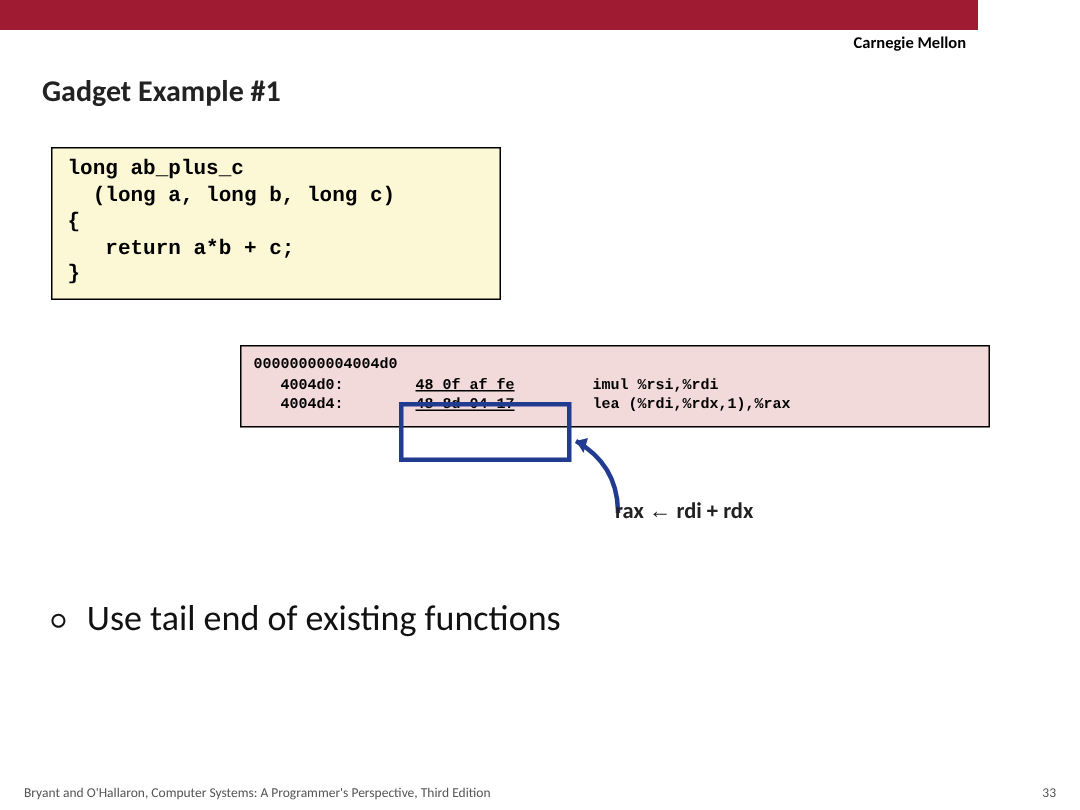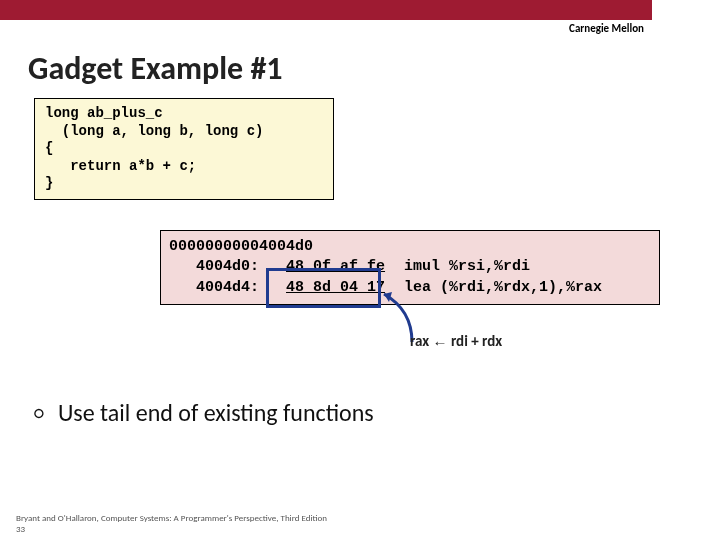--- a/index.html
+++ b/index.html
@@ -1,30 +1,30 @@
 <!DOCTYPE html>
 <html><head>
 <meta charset="utf-8">
 <style>
   * { box-sizing: border-box; margin: 0; padding: 0; }
   html, body { width: 720px; height: 540px; font-family: Calibri, Arial, sans-serif; background: #fff; color: #000; }
   .topbar { height: 20px; background: #9e1b32; }
   .brand { text-align: right; font-weight: bold; font-size: 11px; padding: 2px 8px 0 0; color: #000; }
   .slide { position: relative; width: 652px; height: 540px; }
-  .title { font-size: 32px; font-weight: bold; padding: 14px 0 8px 28px; color: #222; }
+  .title { font-size: 20px; font-weight: bold; padding: 14px 0 8px 28px; color: #222; }
   .codebox1 {
     position: absolute; left: 34px; top: 98px; width: 300px;
     background: #fcf8d6; border: 1.5px solid #000; padding: 6px 10px 6px 10px;
     font-family: Liberation Mono, monospace; font-size: 14px; font-weight: bold; line-height: 1.25;
     white-space: pre;
   }
   .asmwrap {
     position: absolute; left: 160px; top: 230px; width: 500px;
     background: #f3dada; border: 1.5px solid #000; padding: 6px 8px;
-    font-family: "Courier New", monospace; font-size: 15px; font-weight: bold; line-height: 1.35;
+    font-family: "Courier New", monospace; font-size: 10px; font-weight: bold; line-height: 1.35;
   }
   .asmrow { display: flex; white-space: pre; }
   .col-a { width: 90px; }
   .col-b { width: 118px; text-decoration: underline; }
   .col-c { flex: 1; }
   .hlbox {
     position: absolute; left: 266px; top: 268px; width: 115px; height: 40px;
     border: 3px solid #203b8f; background: transparent; pointer-events: none;
   }
   .arrow {
@@ -34,21 +34,21 @@
     position: absolute; left: 410px; top: 330px; width: 280px;
     font-size: 15px; font-weight: bold; color: #222; line-height: 1.5;
   }
   .annot .la { font-family: Arial, sans-serif; }
   .bullets { position: absolute; left: 34px; top: 398px; }
   .bullet-row { display: flex; align-items: center; gap: 14px; }
   .bullet-mark { font-size: 18px; color: #111; font-weight: normal; }
   .bullet-text { font-size: 24px; font-weight: 500; color: #111; }
   .footer {
     position: absolute; left: 0; bottom: 6px; width: 720px; display: flex;
-    justify-content: space-between; padding: 0 16px; font-size: 9px; color: #555; flex-direction: column;
+    justify-content: space-between; padding: 0 16px; font-size: 9px; color: #555;
   }
 </style>
 </head>
 <body>
 
 <div class="slide">
   <div class="topbar"></div>
   <div class="brand">Carnegie Mellon</div>
 
   <h1 class="title">Gadget Example #1</h1>

